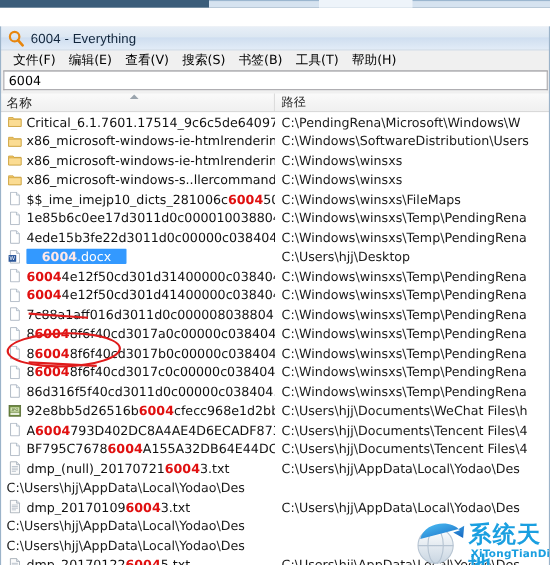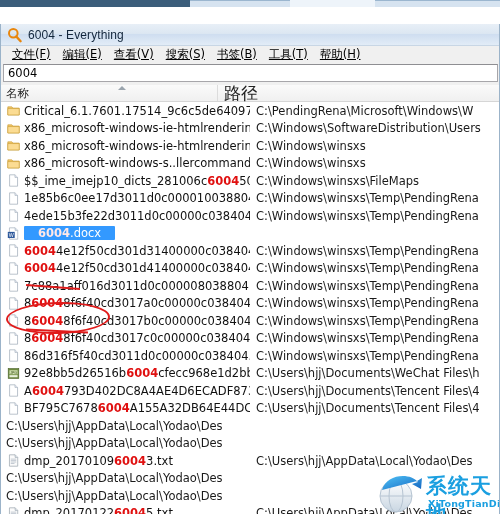--- a/index.html
+++ b/index.html
@@ -73,21 +73,20 @@
     display:flex;align-items:center;
     box-sizing:border-box;
     padding-left:6px;
   }
   .menu-item{
     font-size:11.5px;color:#000;
     padding:1px 6px 2px 6px;
     white-space:nowrap;
     cursor:default;
     font-family:"DejaVu Sans","Liberation Sans",sans-serif;
-    text-decoration:underline;
   }
 
   
   .searchwrap{
     position:absolute;left:0;top:39px;width:500px;height:21px;
     background:#f0f0f0;
     box-sizing:border-box;
     padding:1px 2px 2px 3px;
   }
   .searchbox{
@@ -106,32 +105,32 @@
 
   
   .colhead{
     position:absolute;left:0;top:61px;width:500px;height:17px;
     background:linear-gradient(to bottom,#fafafa,#f0f0f0);
     border-bottom:1px solid #d6d6d6;
     box-sizing:border-box;
     display:flex;
   }
   .col-name{
-    width:218px;box-sizing:border-box;
+    width:250px;box-sizing:border-box;
     border-right:1px solid #dcdcdc;
     display:flex;align-items:flex-end;
     padding-left:6px;position:relative;
     font-size:11.5px;color:#222;
     font-family:"DejaVu Sans","Liberation Sans",sans-serif;
   }
   .col-path{
     flex:1;box-sizing:border-box;
-    display:flex;align-items:center;
+    display:flex;align-items:flex-start;
     padding-left:6px;
-    font-size:17px;color:#222;
+    font-size:11px;color:#222;
     font-family:"DejaVu Sans","Liberation Sans",sans-serif;
   }
   .sort-arrow{
     position:absolute;left:118px;top:1px;
     width:0;height:0;
     border-left:4px solid transparent;
     border-right:4px solid transparent;
     border-bottom:4px solid #9aa4ad;
   }
 
@@ -362,20 +361,21 @@
               <span class="ficon">
                 <svg width="13" height="13" viewBox="0 0 16 16">
                   <path d="M3 1h7l3.2 3.2V15H3z" fill="#ffffff" stroke="#9aa7b5" stroke-width=".8"></path>
                   <path d="M10 1v3.2h3.2" fill="#dde6ef" stroke="#9aa7b5" stroke-width=".7"></path>
                   <rect x="1" y="6" width="8.5" height="7.5" fill="#2b579a"></rect>
                   <text x="5.2" y="12" font-size="6.5" fill="#fff" text-anchor="middle" font-family="Liberation Sans,sans-serif">W</text>
                 </svg>
               </span>
               <span class="nametext"><span class="hl">6004</span>.docx</span>
             </div>
+            <div class="cell-path">C:\Users\hjj\Desktop</div>
           </div>
           <div class="row">
             <div class="cell-name">
               <span class="ficon">
                 <svg width="13" height="13" viewBox="0 0 16 16">
                   <path d="M3.2 1h6.6L13 4.2V15H3.2z" fill="#ffffff" stroke="#9aa7b5" stroke-width=".85"></path>
                   <path d="M9.8 1v3.2H13" fill="#e7edf3" stroke="#9aa7b5" stroke-width=".7"></path>
                 </svg>
               </span>
               <span class="nametext"><span class="hl">6004</span>4e12f50cd301d31400000c038404._0000000000...</span>
@@ -486,20 +486,35 @@
                 <svg width="13" height="13" viewBox="0 0 16 16">
                   <path d="M3.2 1h6.6L13 4.2V15H3.2z" fill="#ffffff" stroke="#9aa7b5" stroke-width=".85"></path>
                   <path d="M9.8 1v3.2H13" fill="#e7edf3" stroke="#9aa7b5" stroke-width=".7"></path>
                 </svg>
               </span>
               <span class="nametext">BF795C7678<span class="hl">6004</span>A155A32DB64E44DCE</span>
             </div>
             <div class="cell-path">C:\Users\hjj\Documents\Tencent Files\4</div>
           </div>
           <div class="row">
+            <div class="cell-name">
+              <span class="ficon">
+                <svg width="13" height="13" viewBox="0 0 16 16">
+                  <path d="M3 1h7l3.2 3.2V15H3z" fill="#fbfbfb" stroke="#8f9aa6" stroke-width=".8"></path>
+                  <path d="M10 1v3.2h3.2" fill="#e2e7ec" stroke="#8f9aa6" stroke-width=".7"></path>
+                  <g stroke="#9aa7b5" stroke-width=".7">
+                    <line x1="4.6" y1="6.3" x2="11.4" y2="6.3"></line>
+                    <line x1="4.6" y1="8.1" x2="11.4" y2="8.1"></line>
+                    <line x1="4.6" y1="9.9" x2="11.4" y2="9.9"></line>
+                    <line x1="4.6" y1="11.7" x2="9.2" y2="11.7"></line>
+                  </g>
+                </svg>
+              </span>
+              <span class="nametext">dmp_(null)_20170721<span class="hl">6004</span>3.txt</span>
+            </div>
             <div class="cell-path">C:\Users\hjj\AppData\Local\Yodao\Des</div>
           </div>
           <div class="row">
             <div class="cell-path">C:\Users\hjj\AppData\Local\Yodao\Des</div>
           </div>
           <div class="row">
             <div class="cell-name">
               <span class="ficon">
                 <svg width="13" height="13" viewBox="0 0 16 16">
                   <path d="M3 1h7l3.2 3.2V15H3z" fill="#fbfbfb" stroke="#8f9aa6" stroke-width=".8"></path>

